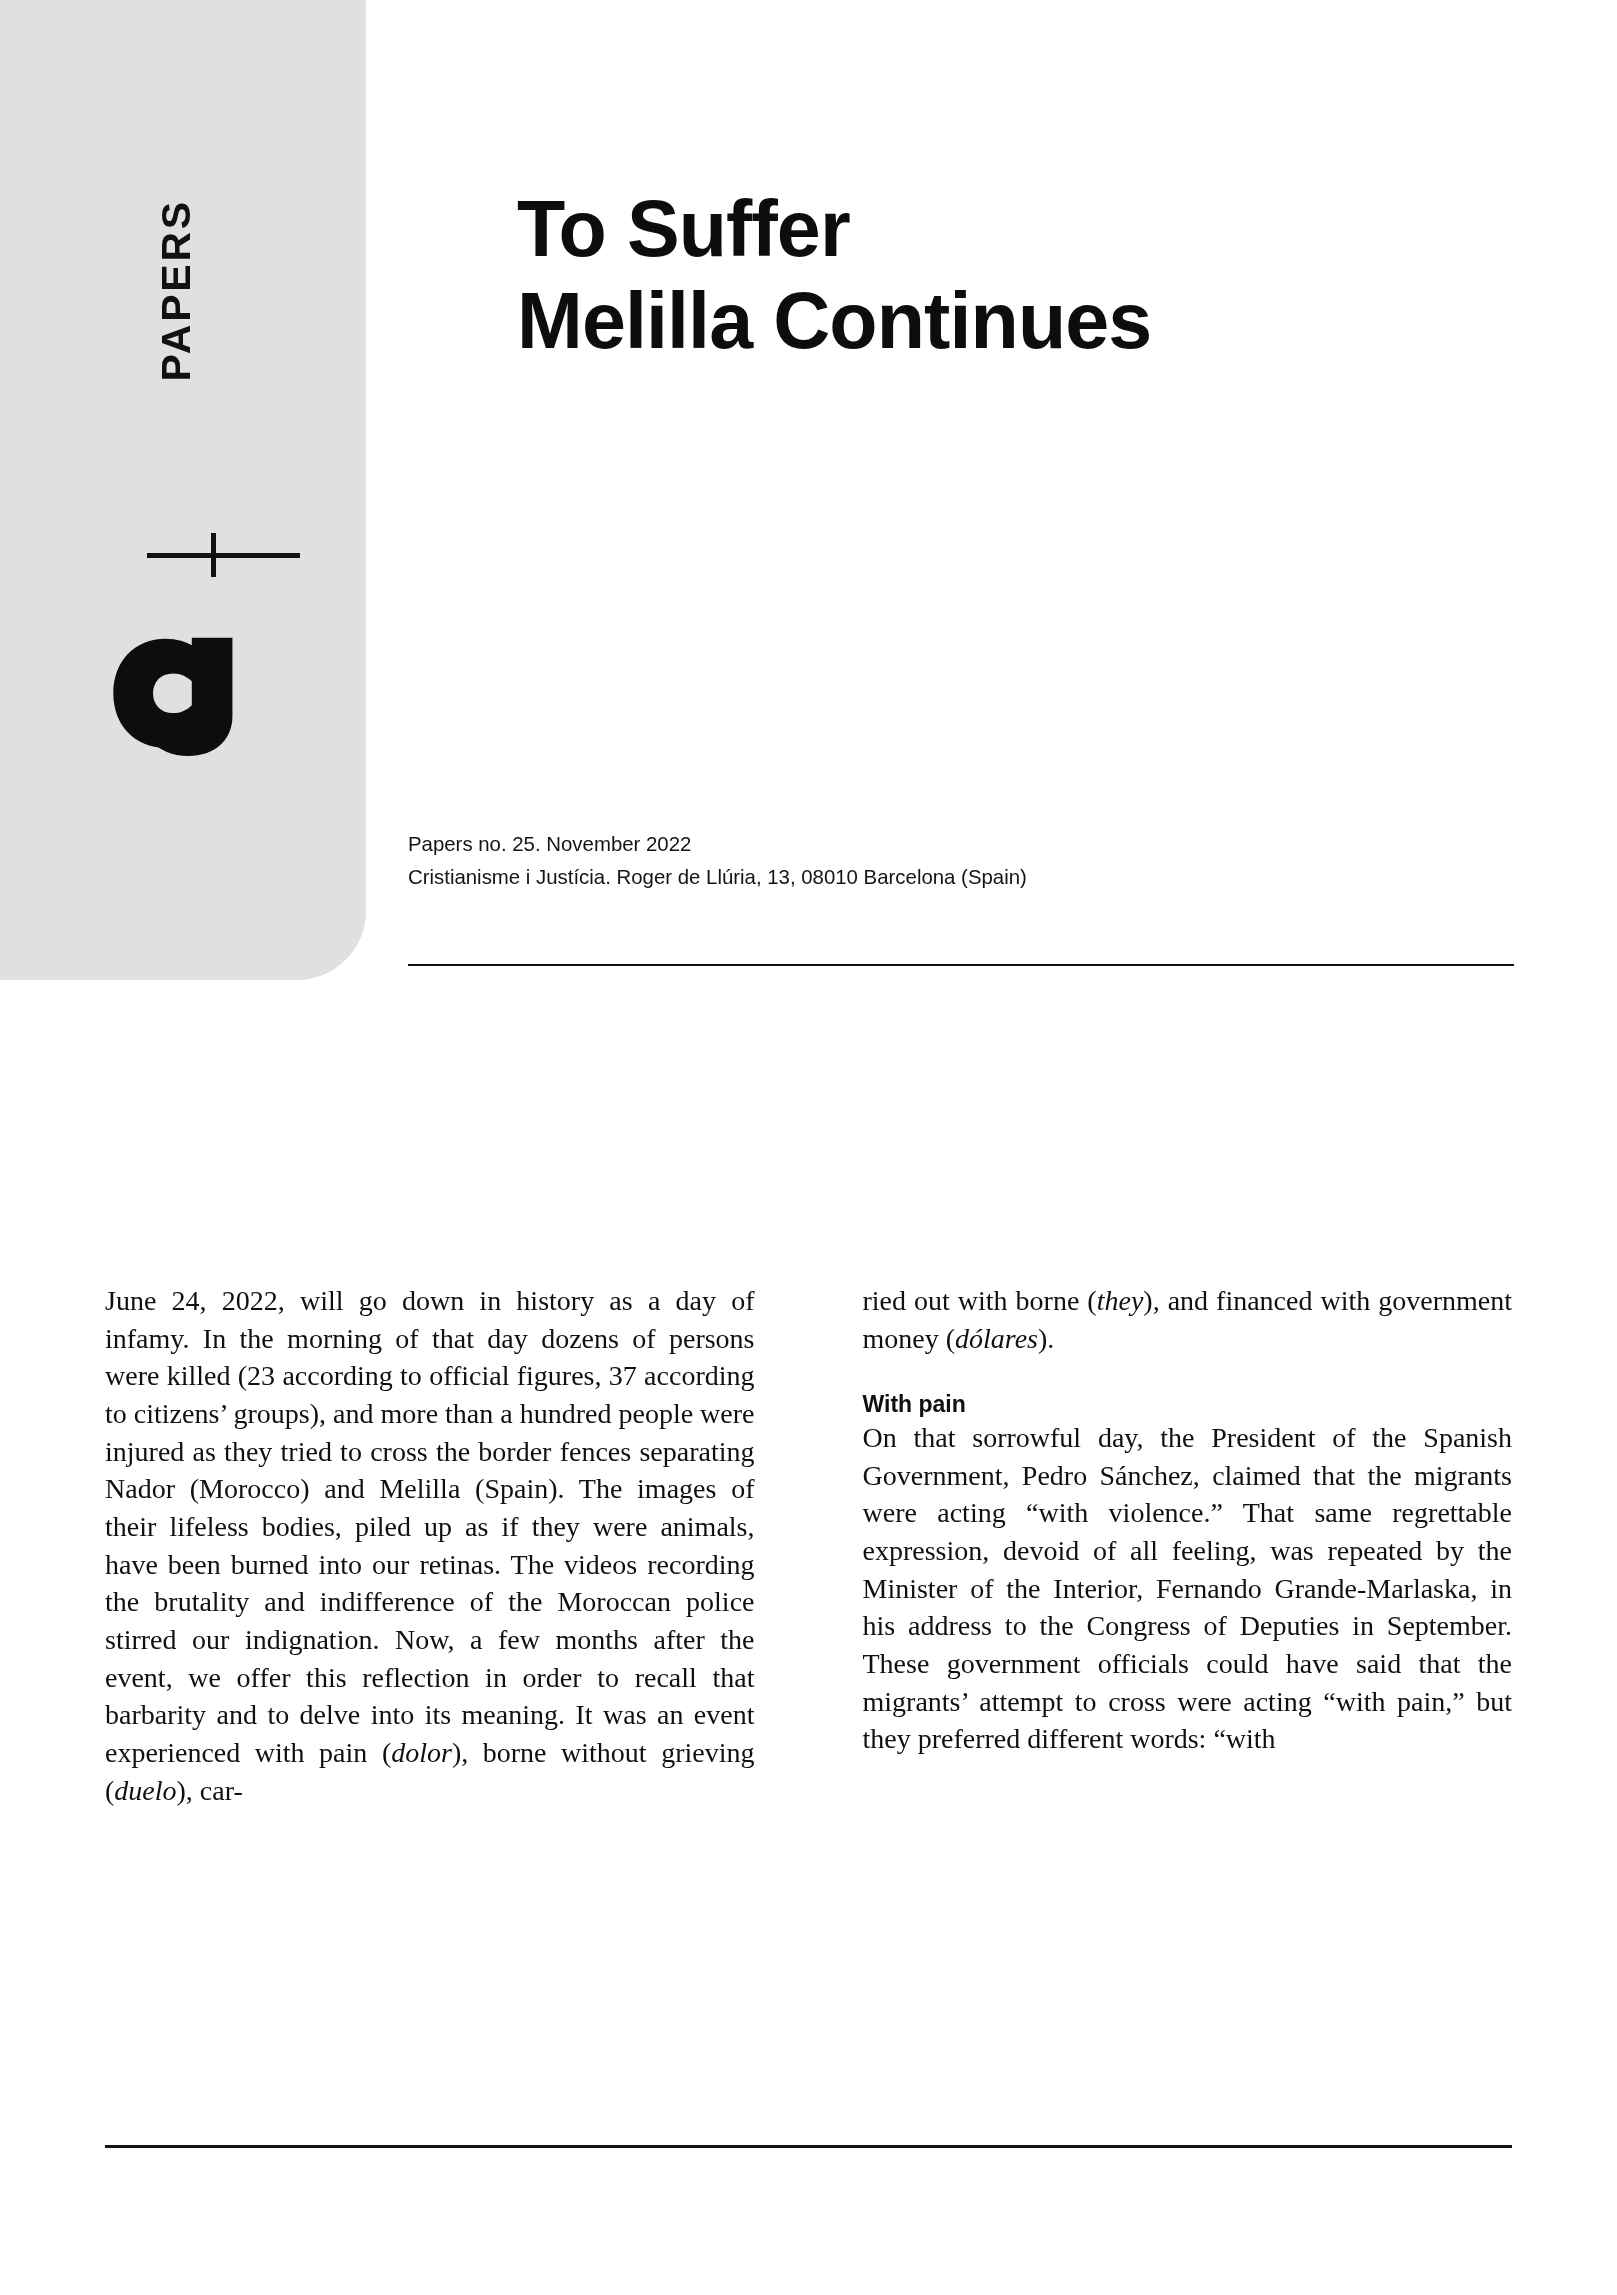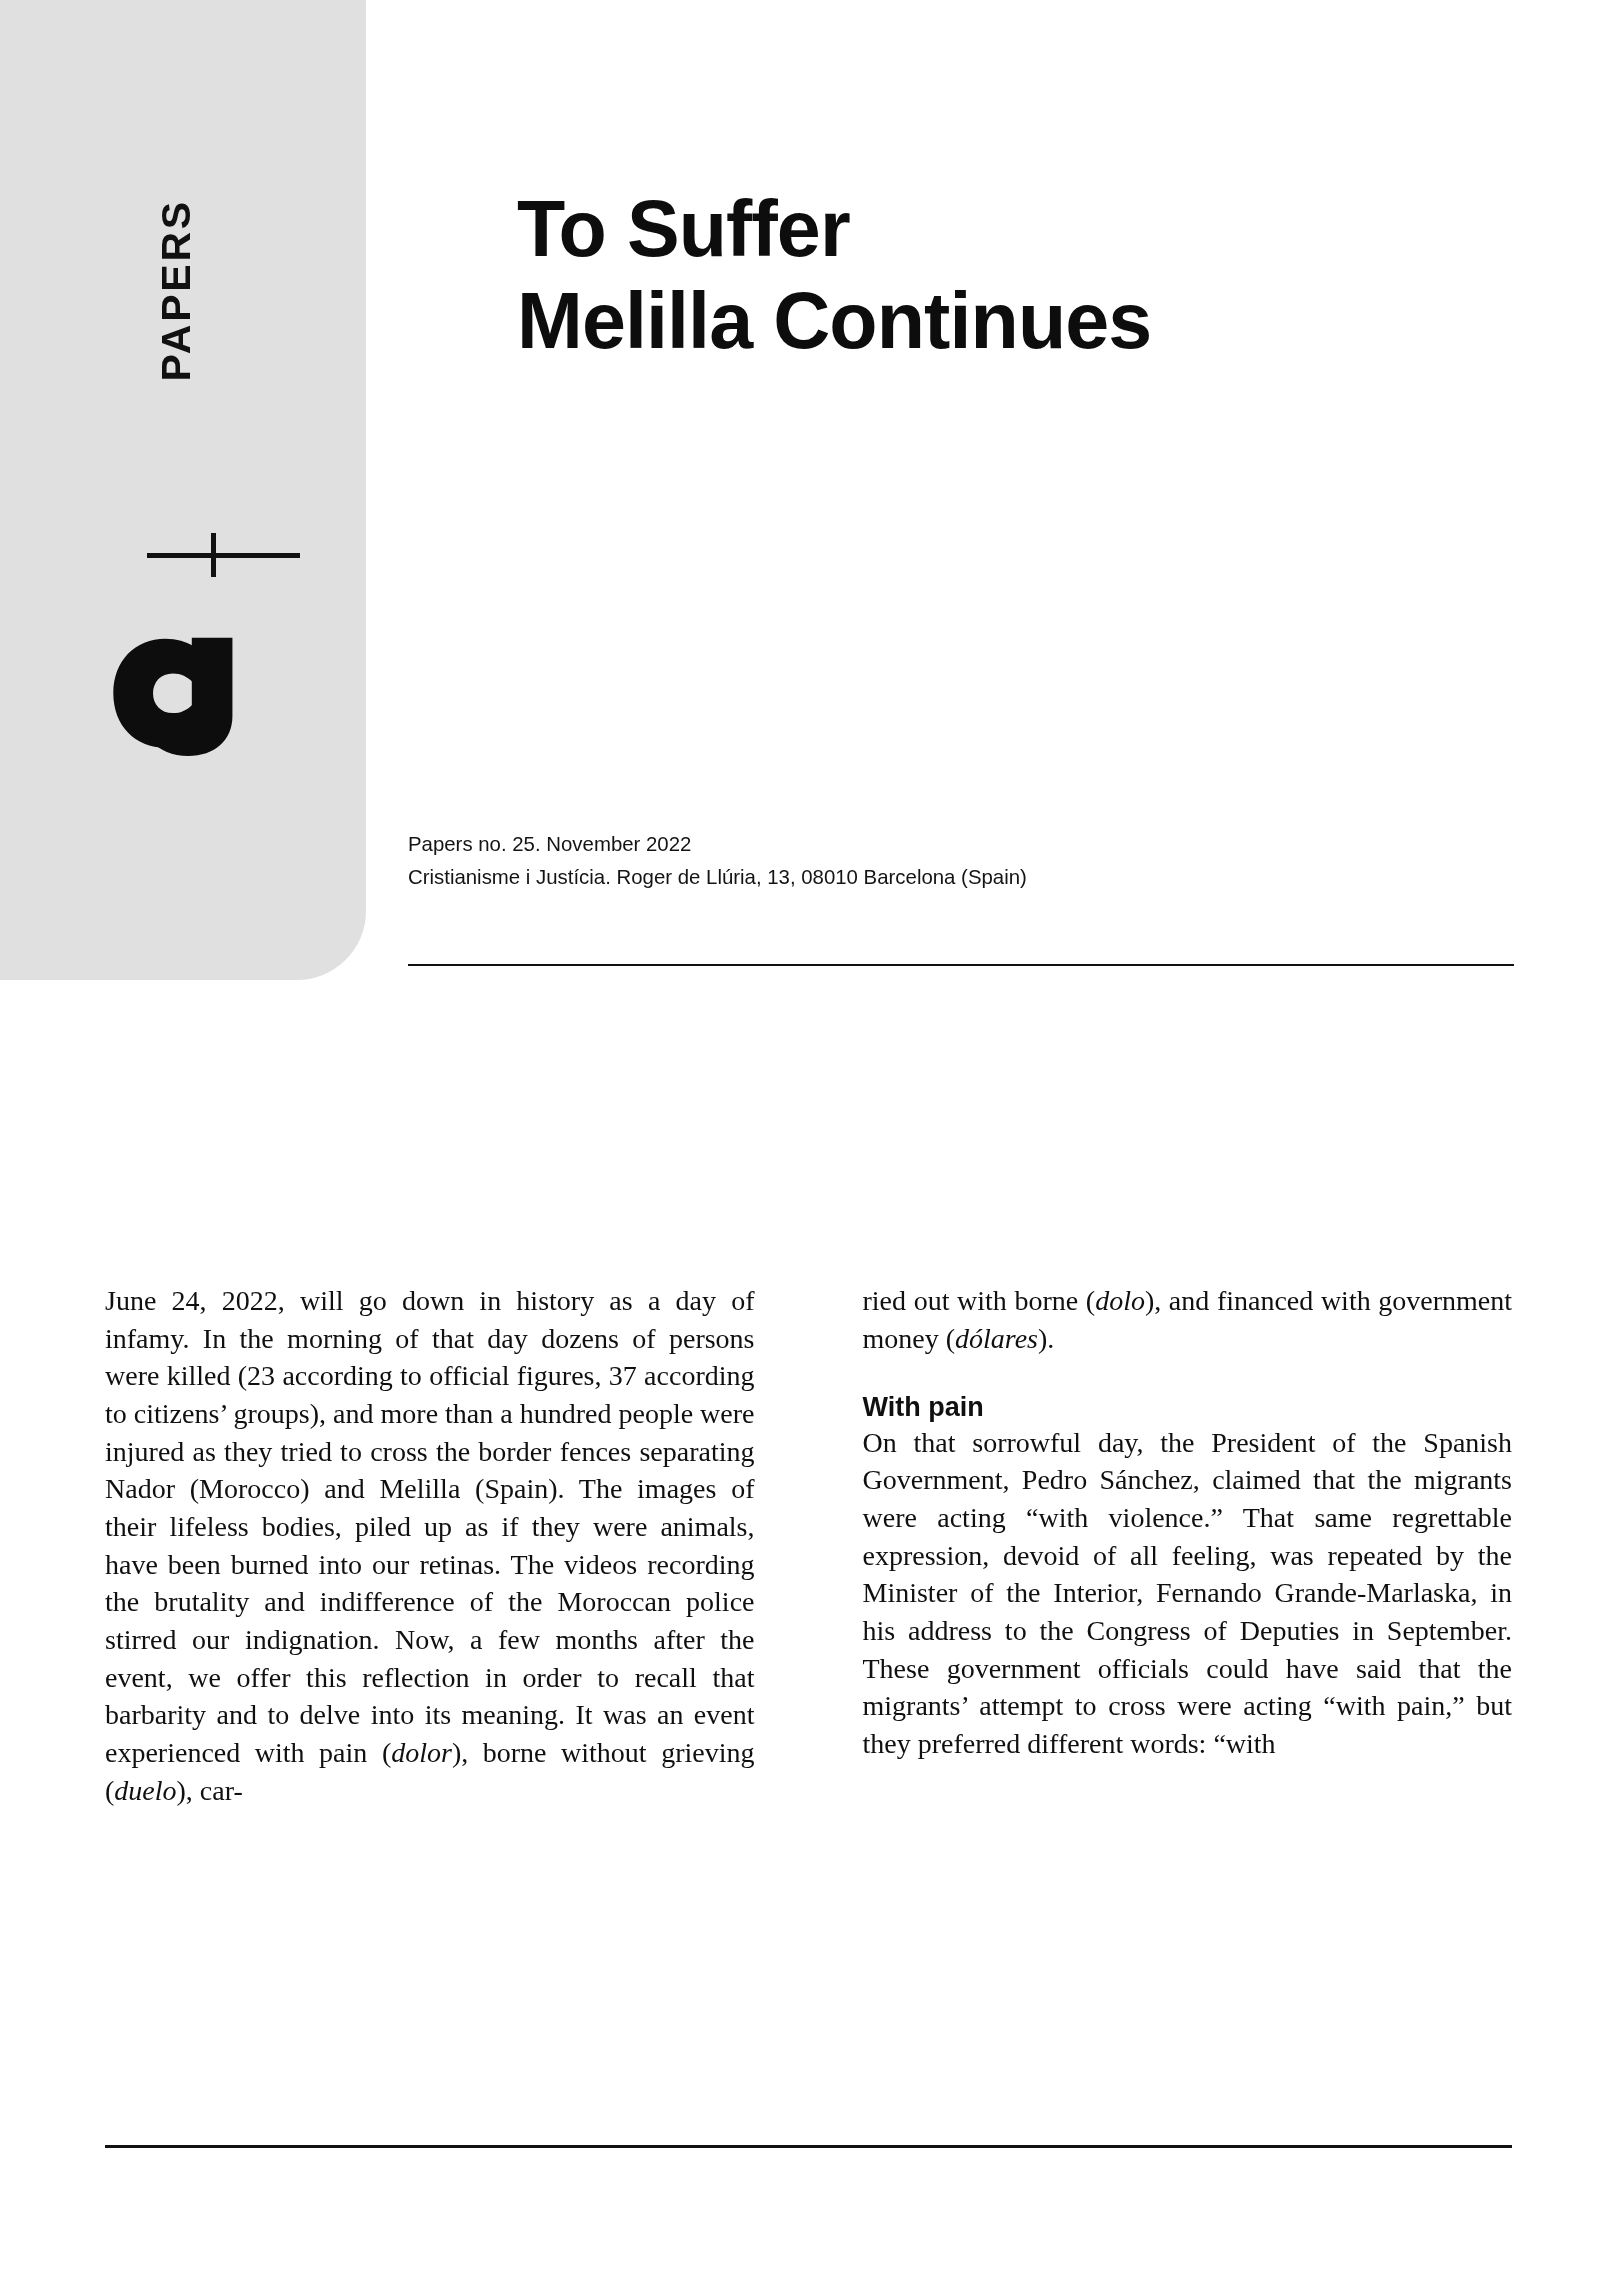--- a/index.html
+++ b/index.html
@@ -118,21 +118,21 @@
     line-height: 1.345;
     text-align: justify;
     color: #101010;
     hyphens: auto;
   }
   .col p { margin: 0 0 0 0; }
   .col p + p { }
   .subhead {
     font-family: "Liberation Sans", sans-serif;
     font-weight: 700;
-    font-size: 27px;
+    font-size: 23px;
     line-height: 1.2;
     margin-top: 34px !important;
     margin-bottom: 28px;
     text-align: left;
   }
   em { font-style: italic; }
 
   .footer-rule {
     position: absolute;
     left: 105px;
@@ -174,21 +174,21 @@
 </div>
 <div class="imprint-rule"></div>
 
 <div class="body-cols">
 
   <div class="col">
     <p><span>June 24, 2022, will go down in history as a day of infamy. In the morning of that day dozens of persons were killed (23 according to official figures, 37 according to citizens’ groups), and more than a hundred people were injured as they tried to cross the border fences separating Nador (Morocco) and Melilla (Spain). The images of their lifeless bodies, piled up as if they were animals, have been burned into our retinas. The videos recording the brutality and indifference of the Moroccan police stirred our indignation. Now, a few months after the event, we offer this reflection in order to recall that barbarity and to delve into its meaning. It was an event experienced with pain (</span><em>dolor</em><span>), borne without grieving (</span><em>duelo</em><span>), car-</span></p>
   </div>
 
   <div class="col">
-    <p><span>ried out with borne (</span><em>dolo</em><span>), and financed with government money (</span><em>dólares</em><span>).</span></p>
+    <p><span>ried out with borne (</span><em>they</em><span>), and financed with government money (</span><em>dólares</em><span>).</span></p>
     <p class="subhead">With pain</p>
     <p>On that sorrowful day, the President of the Spanish Government, Pedro Sánchez, claimed that the migrants were acting “with violence.” That same regrettable expression, devoid of all feeling, was repeated by the Minister of the Interior, Fernando Grande-Marlaska, in his address to the Congress of Deputies in September. These government officials could have said that the migrants’ attempt to cross were acting “with pain,” but they preferred different words: “with</p>
   </div>
 
 </div>
 
 <div class="footer-rule"></div>
 
 
 </body></html>

